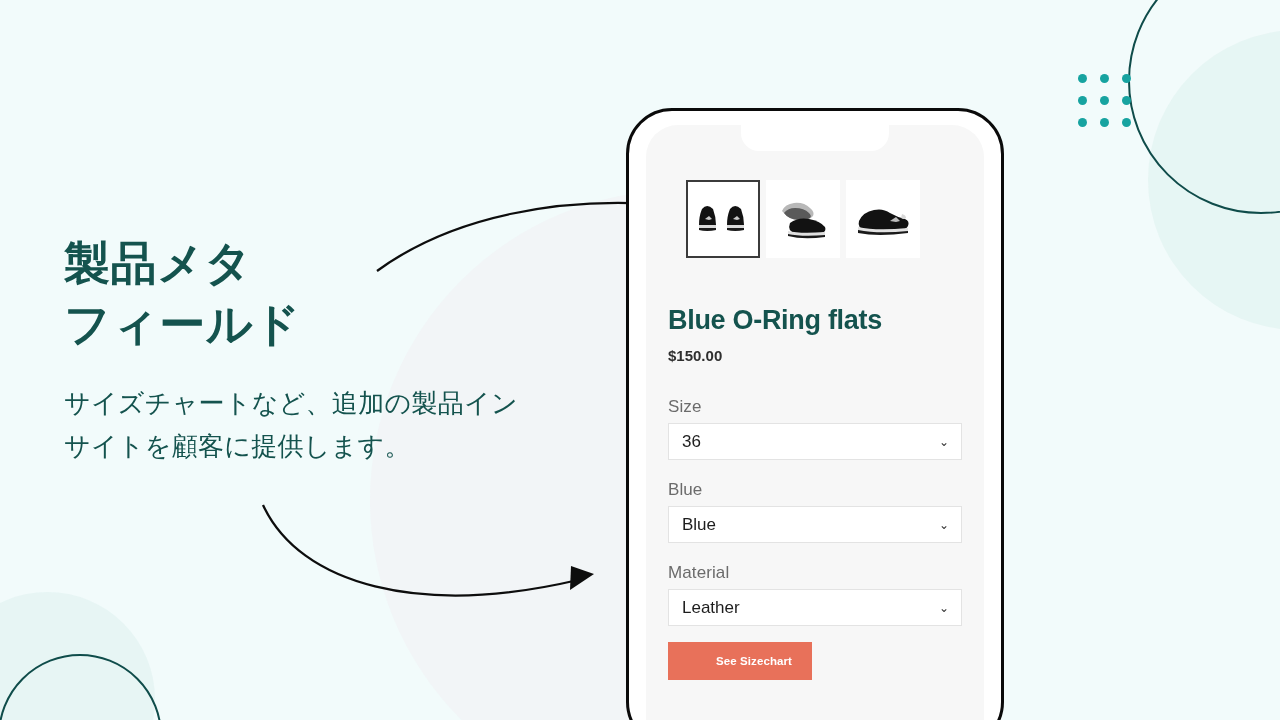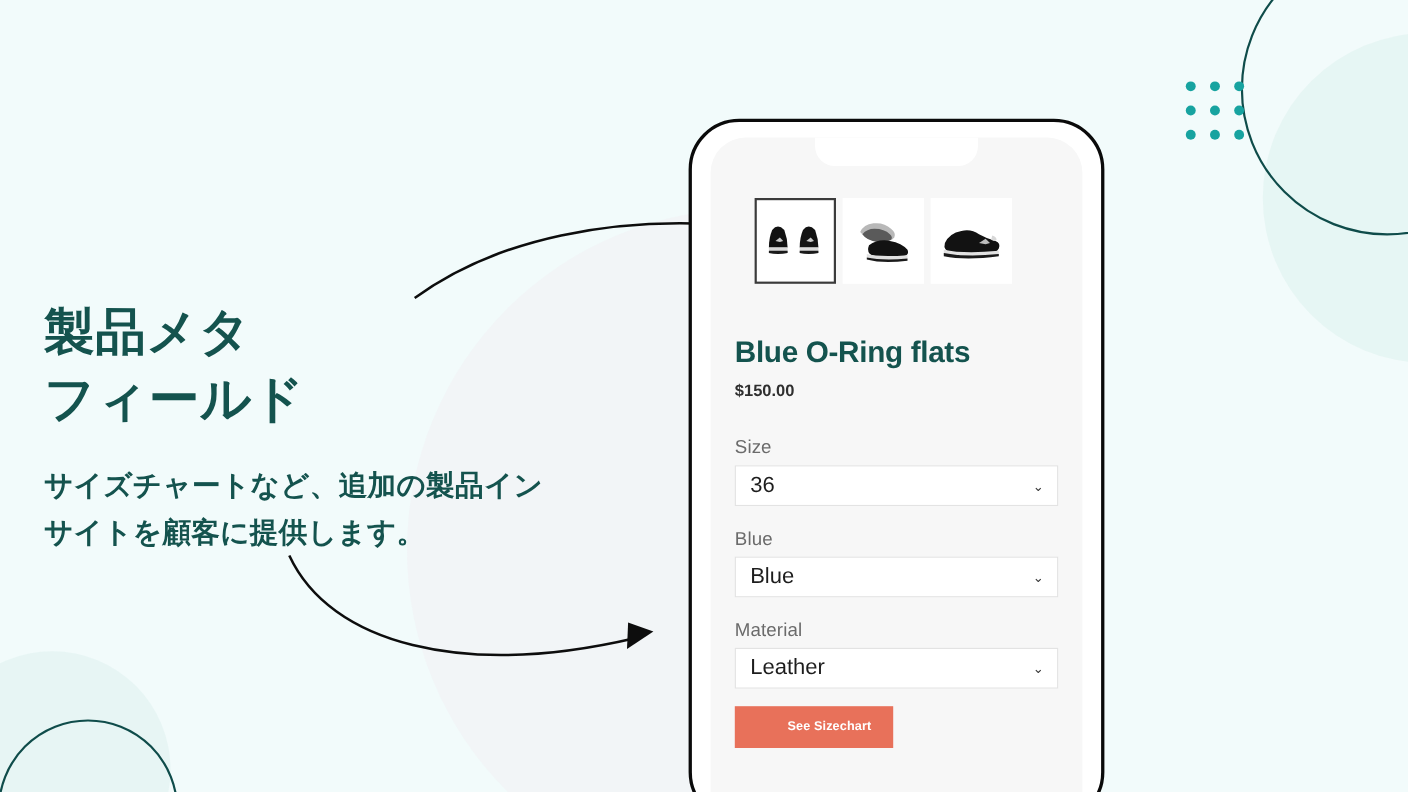--- a/index.html
+++ b/index.html
@@ -29,27 +29,27 @@
     background:#e4f4f2;opacity:.8;
   }
   .circle-line-bl{
     left:-2px;top:654px;width:160px;height:160px;border-radius:50%;
     border:2.4px solid #0f4c4a;background:transparent;
   }
   .dotgrid{left:1078px;top:74px;display:grid;grid-template-columns:repeat(3,22px);grid-template-rows:repeat(3,22px);}
   .dotgrid i{width:9px;height:9px;border-radius:50%;background:#17a3a0;display:block;}
 
   
-  .copy{position:absolute;left:40px;top:233px;width:560px;margin-top:38px;}
+  .copy{position:absolute;left:64px;top:233px;width:560px;}
   .headline{
     margin:0;color:#14534e;font-weight:700;font-size:46px;line-height:1.32;
     letter-spacing:.5px;
   }
   .subcopy{
-    margin:28px 0 0 0;color:#14534e;font-weight:700;font-size:26px;
+    margin:28px 0 0 0;color:#14534e;font-weight:400;font-size:26px;
     line-height:1.62;letter-spacing:.3px;
   }
 
   
   .arrows{position:absolute;left:0;top:0;width:1280px;height:720px;}
 
   
   .phone{
     position:absolute;left:626px;top:108px;width:378px;height:640px;
     border:3.2px solid #0a0a0a;border-radius:46px;background:#ffffff;
@@ -80,21 +80,21 @@
   .pprice{margin:11px 0 0 0;color:#2f2f2f;font-size:15px;font-weight:700;}
 
   .field{margin-top:20px;}
   .field.first{margin-top:33px;}
   .flabel{color:#6b6b6b;font-size:17px;letter-spacing:.1px;display:block;}
   .select{
     margin-top:6px;height:37px;background:#ffffff;border:1px solid #e3e3e3;
     display:flex;align-items:center;justify-content:space-between;
     padding:0 12px 0 13px;box-sizing:border-box;
   }
-  .svalue{font-size:20px;color:#1d1d1d;}
+  .svalue{font-size:17px;color:#1d1d1d;}
   .chev{font-size:12px;color:#333;line-height:1;}
 
   .sizechart{
     margin-top:16px;width:116px;height:38px;background:#e8715a;color:#fff;
     display:flex;align-items:center;justify-content:center;
     font-size:11.5px;font-weight:700;letter-spacing:.1px;padding-left:28px;
   }
   .atc{
     margin-top:10px;height:41px;background:#393939;color:#ffffff;
     display:flex;align-items:center;justify-content:center;

